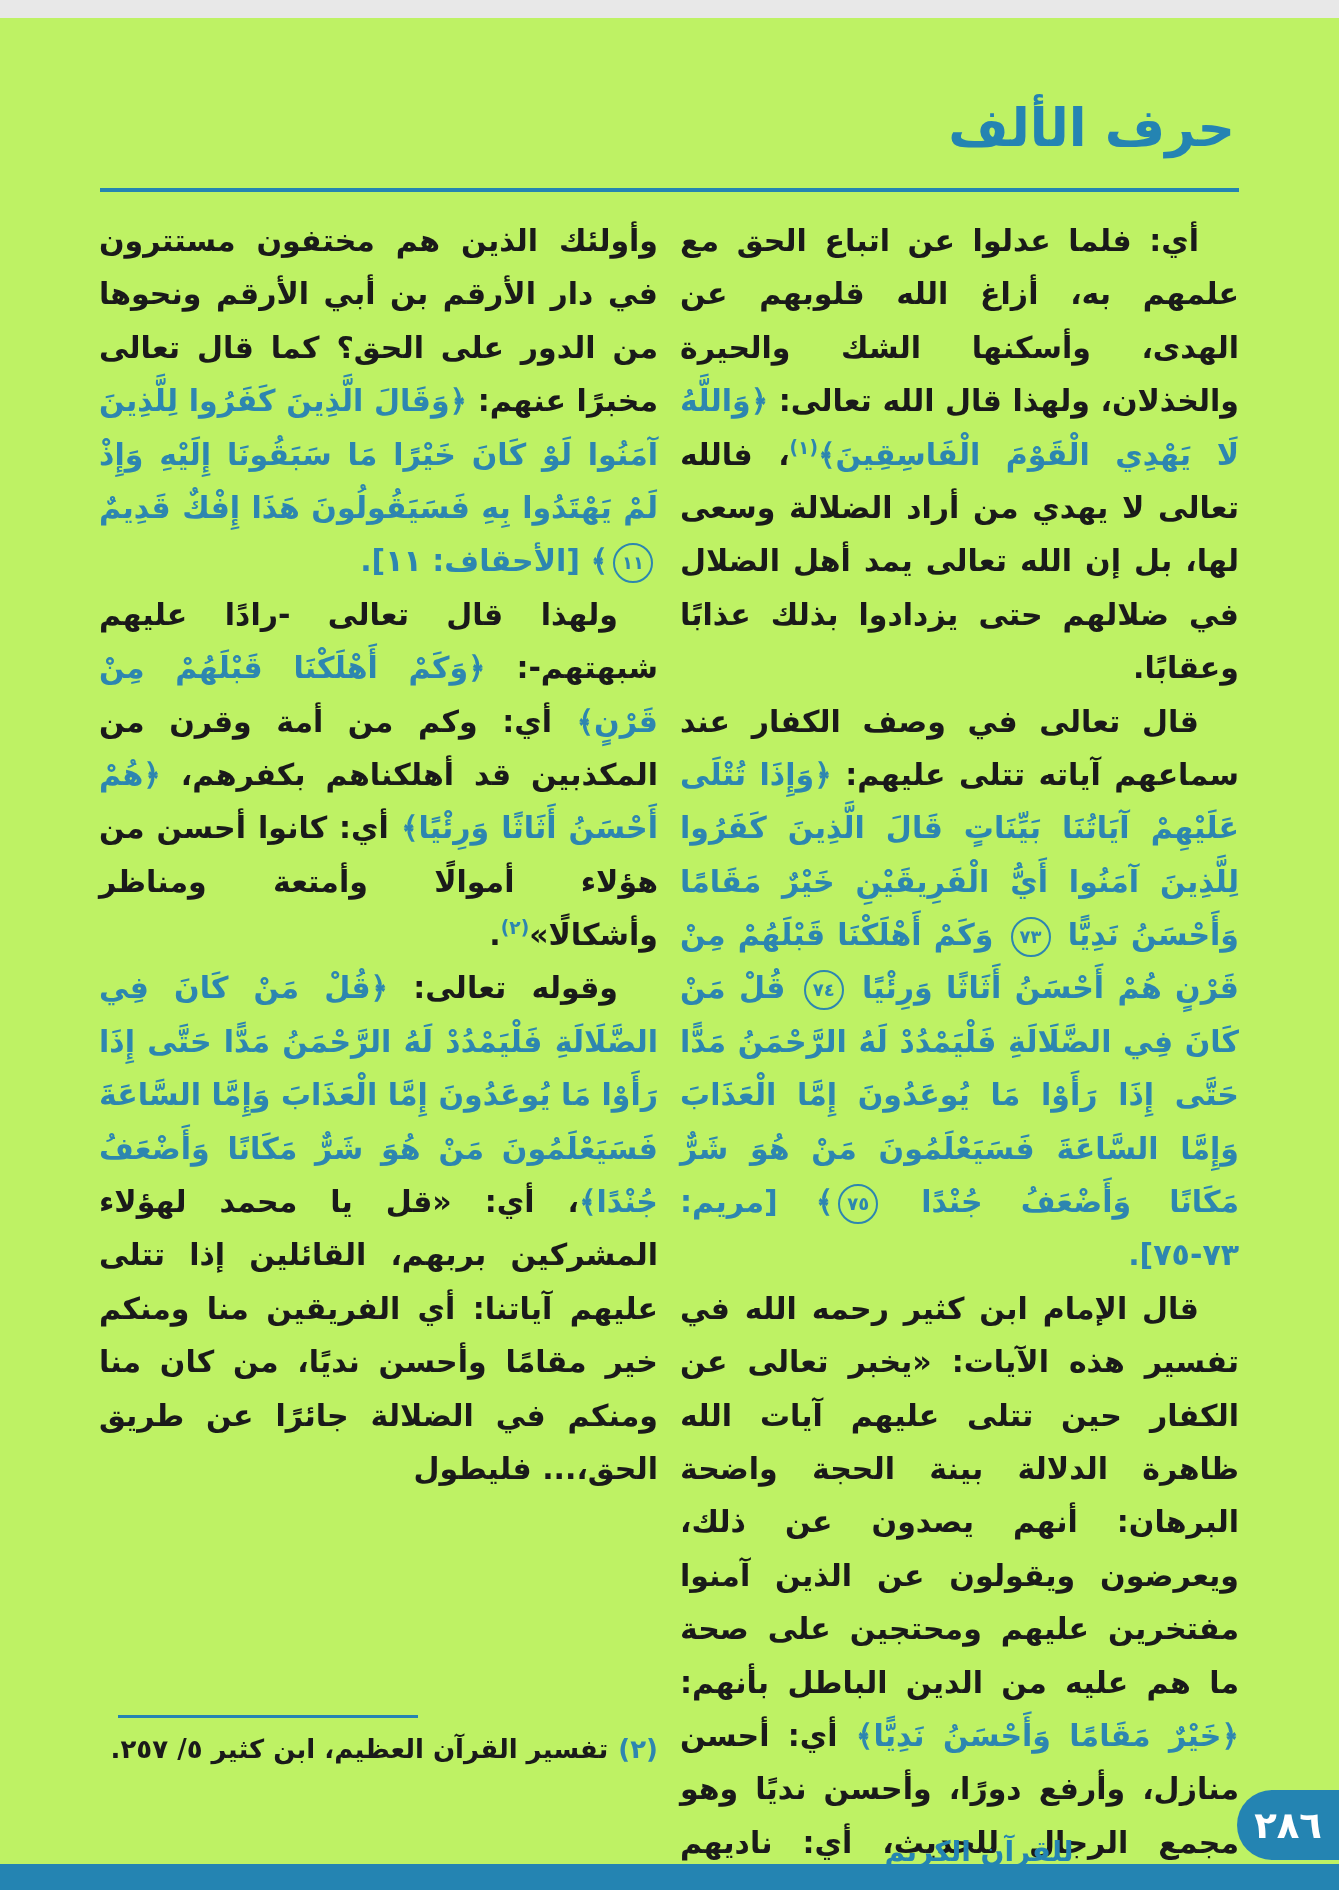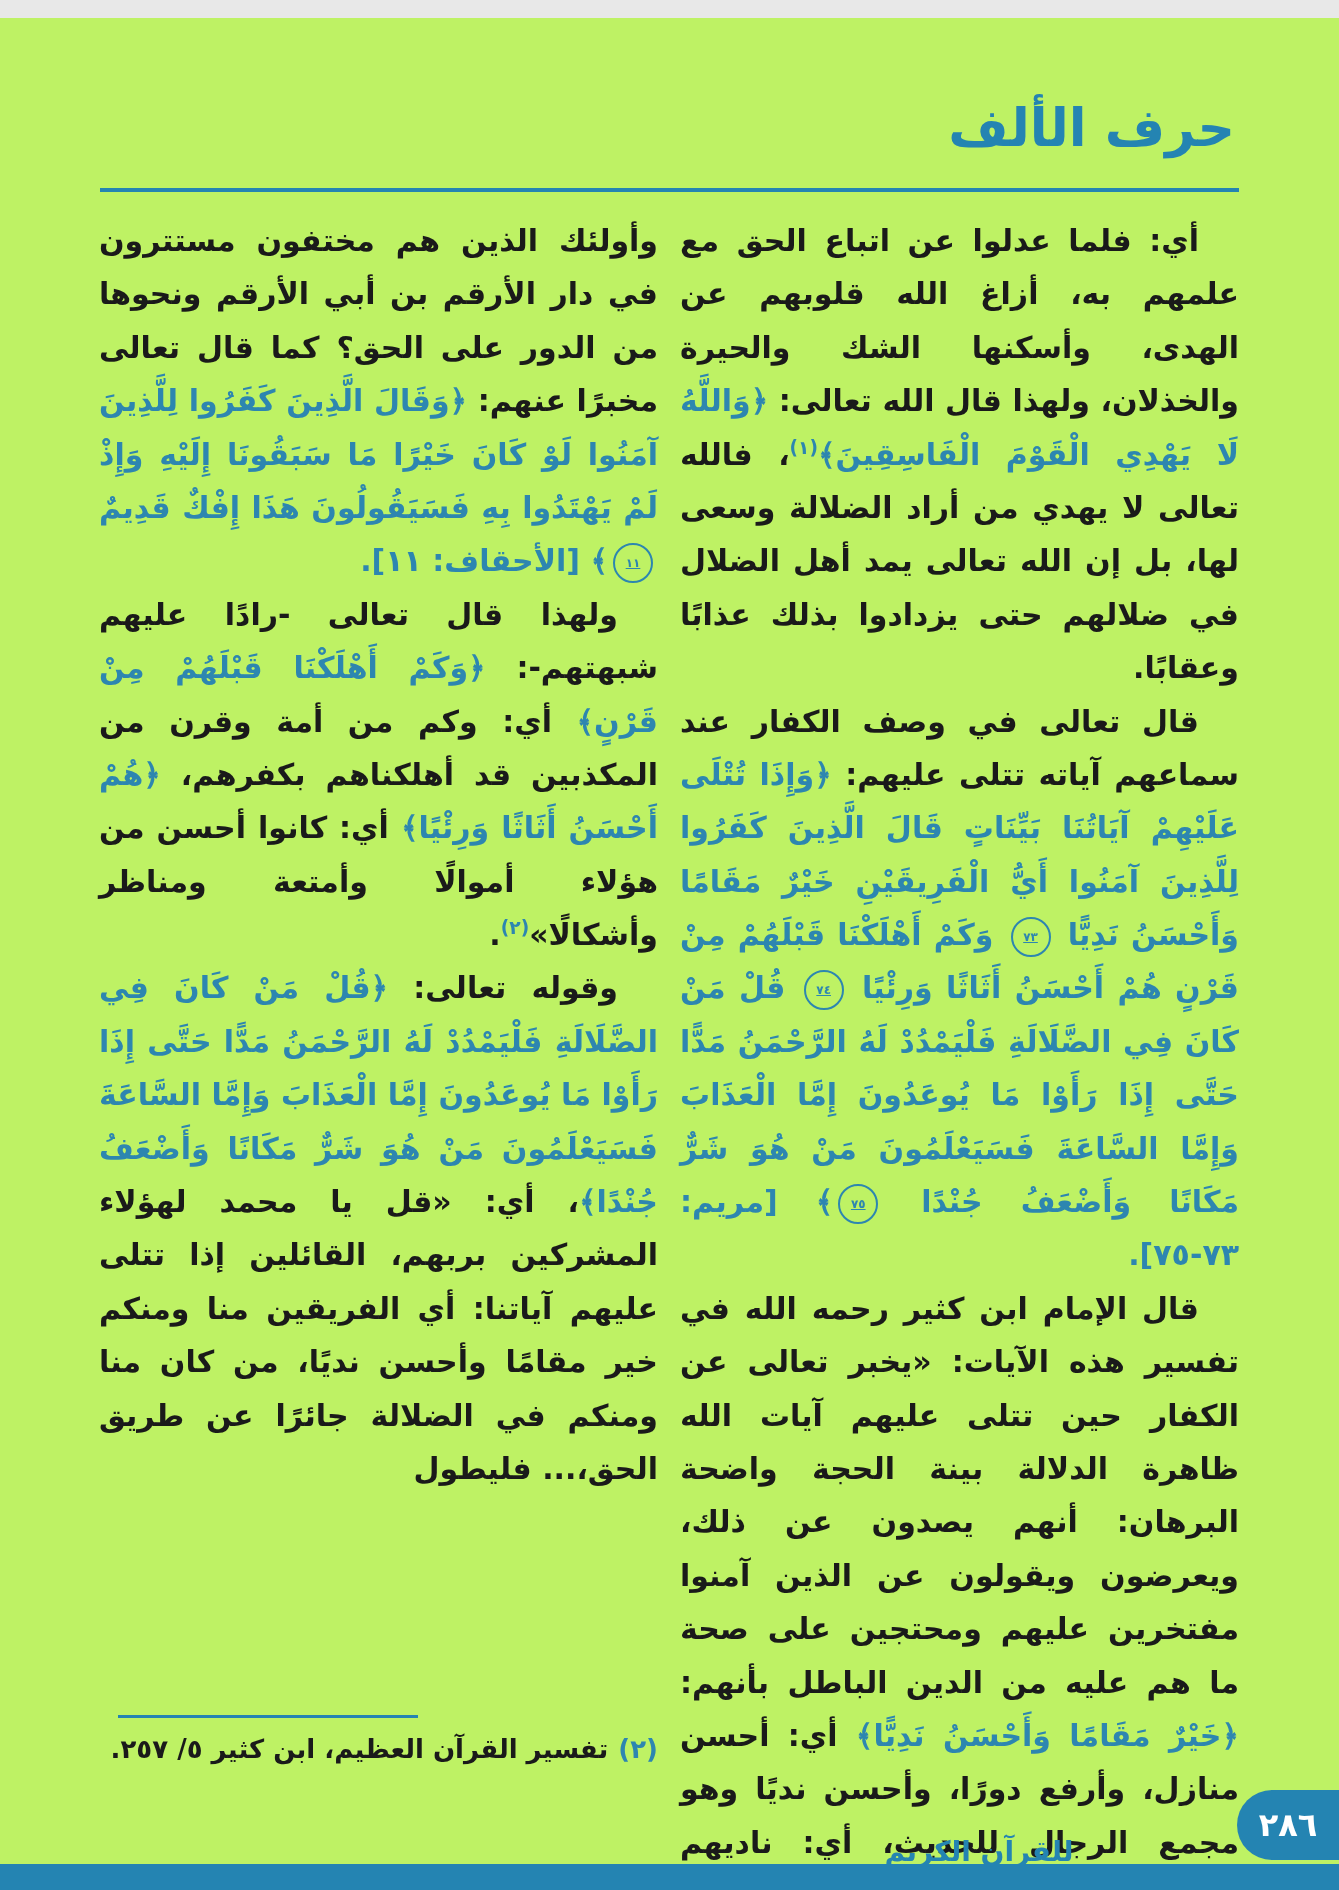--- a/index.html
+++ b/index.html
@@ -53,24 +53,23 @@
     font-size:0.62em;
     vertical-align:super;
     font-weight:bold;
   }
   .seg-n{
     display:inline-flex;align-items:center;justify-content:center;
     width:36px;height:36px;
     border:2.5px solid var(--verse);
     border-radius:50%;
     color:var(--verse);
-    font-size:12px;line-height:1;
+    font-size:18px;line-height:1;
     margin:0 5px;vertical-align:middle;
     text-indent:0;
-    text-decoration:underline;
   }
   .fnblock{margin-top:auto;}
   .fnsep{
     width:300px;height:3px;background:var(--accent);
     margin:0 240px 16px 0;
   }
   .footnote{
     margin:0;font-size:26px;font-weight:bold;
     color:var(--ink);text-align:right;
   }
@@ -87,21 +86,21 @@
     line-height:1.05;
   }
   .footer-logo .l1{font-size:38px;font-weight:bold;}
   .footer-logo .l2{font-size:28px;font-weight:bold;margin-top:4px;}
   .page-pill{
     position:absolute;right:0;bottom:48px;
     width:102px;height:70px;
     background:var(--accent);
     border-radius:35px 0 0 35px;
     display:flex;align-items:center;justify-content:center;
-    color:#fff;font-size:32px;font-weight:bold;
+    color:#fff;font-size:37px;font-weight:bold;
   }
 </style>
 </head>
 <body>
 
 <div class="page">
 
   <div class="header-title">حرف الألف</div>
   <div class="header-rule"></div>
 

